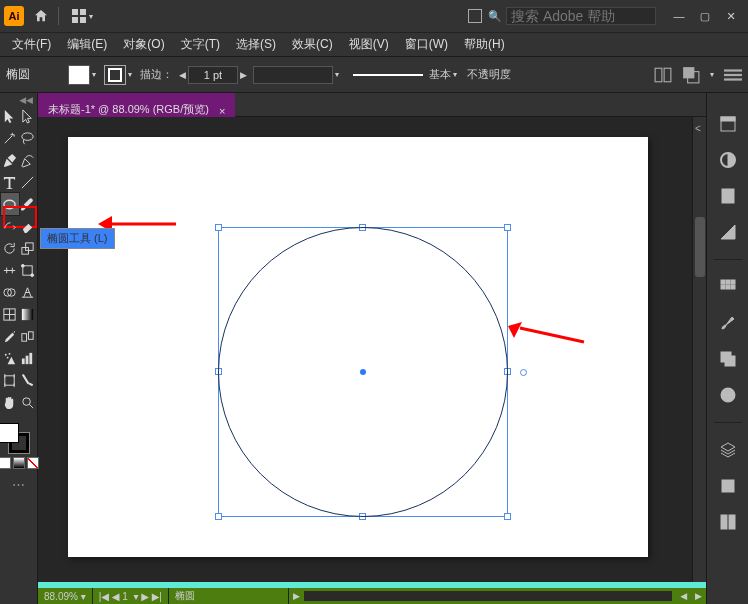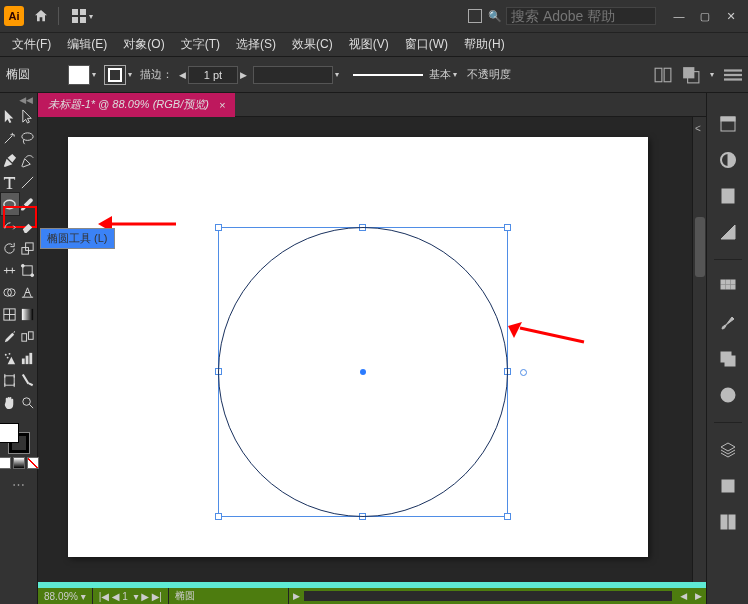--- a/index.html
+++ b/index.html
@@ -53,21 +53,21 @@
   .mini-row { display: flex; gap: 2px; height: 14px; margin-top:4px; }
   .mini { width: 12px; height: 12px; border: 1px solid #666; }
   .mini-white { background: #fff; }
   .mini-grad { background: linear-gradient(#fff,#000); }
   .mini-none { background: #fff; position: relative; }
   .mini-none::after { content:''; position:absolute; left:0; top:0; right:0; bottom:0; background: linear-gradient(45deg, transparent 45%, red 45%, red 55%, transparent 55%); }
 
   
   .center-col { flex: 1; background: #262626; display: flex; flex-direction: column; min-width: 0; }
   .doc-tab-row { height: 24px; background: #333; display: flex; align-items: center; border-bottom: 1px solid #1a1a1a; }
-  .doc-tab { padding: 0 10px; height: 24px; display: flex; align-items: center; background: #be185d; font-size: 11px; color: #ddd; font-style: italic; }
+  .doc-tab { padding: 0 10px; height: 24px; display: flex; align-items: flex-end; background: #701a75; font-size: 11px; color: #ddd; }
   .doc-close { margin-left: 10px; font-size: 11px; }
   .canvas-area { flex: 1; position: relative; overflow: hidden; display:flex; }
   .canvas-scroll-region { flex:1; position:relative; }
   .artboard { position: absolute; left: 30px; top: 20px; width: 580px; height: 420px; background: #fff; box-shadow: 2px 2px 6px rgba(0,0,0,.5); }
   .ellipse-obj { position: absolute; width: 290px; height: 290px; border: 1.5px solid #19315e; border-radius: 50%; }
   .sel-box { position: absolute; border: 1px solid #4f8de6; }
   .sel-handle { position: absolute; width: 7px; height: 7px; background: #fff; border: 1px solid #4f8de6; }
   .sel-handle.tl { left:-4px; top:-4px; } .sel-handle.tm { left:50%; top:-4px; margin-left:-4px; }
   .sel-handle.tr { right:-4px; top:-4px; } .sel-handle.ml { left:-4px; top:50%; margin-top:-4px; }
   .sel-handle.mr { right:-4px; top:50%; margin-top:-4px; } .sel-handle.bl { left:-4px; bottom:-4px; }

